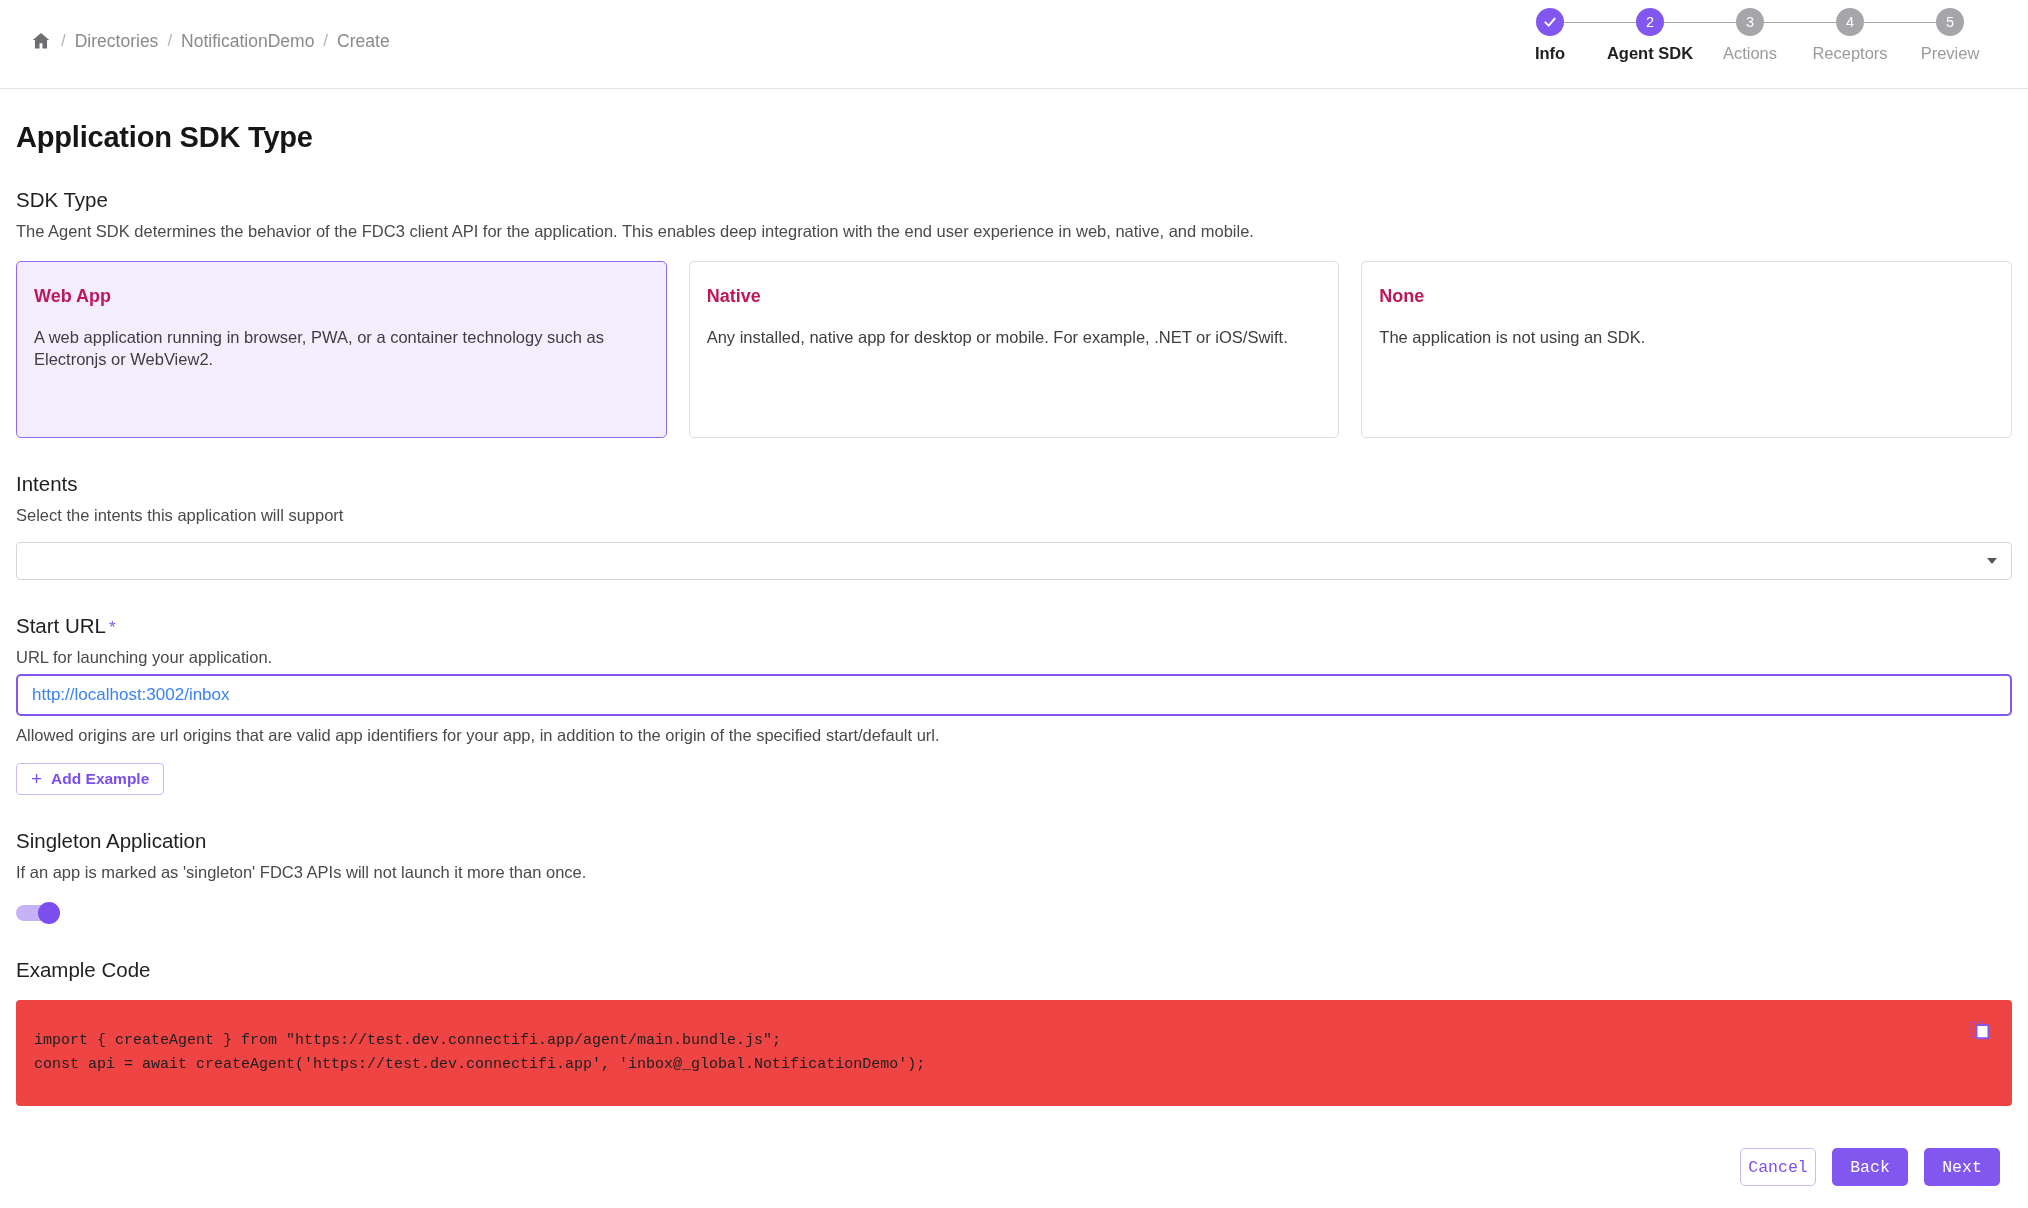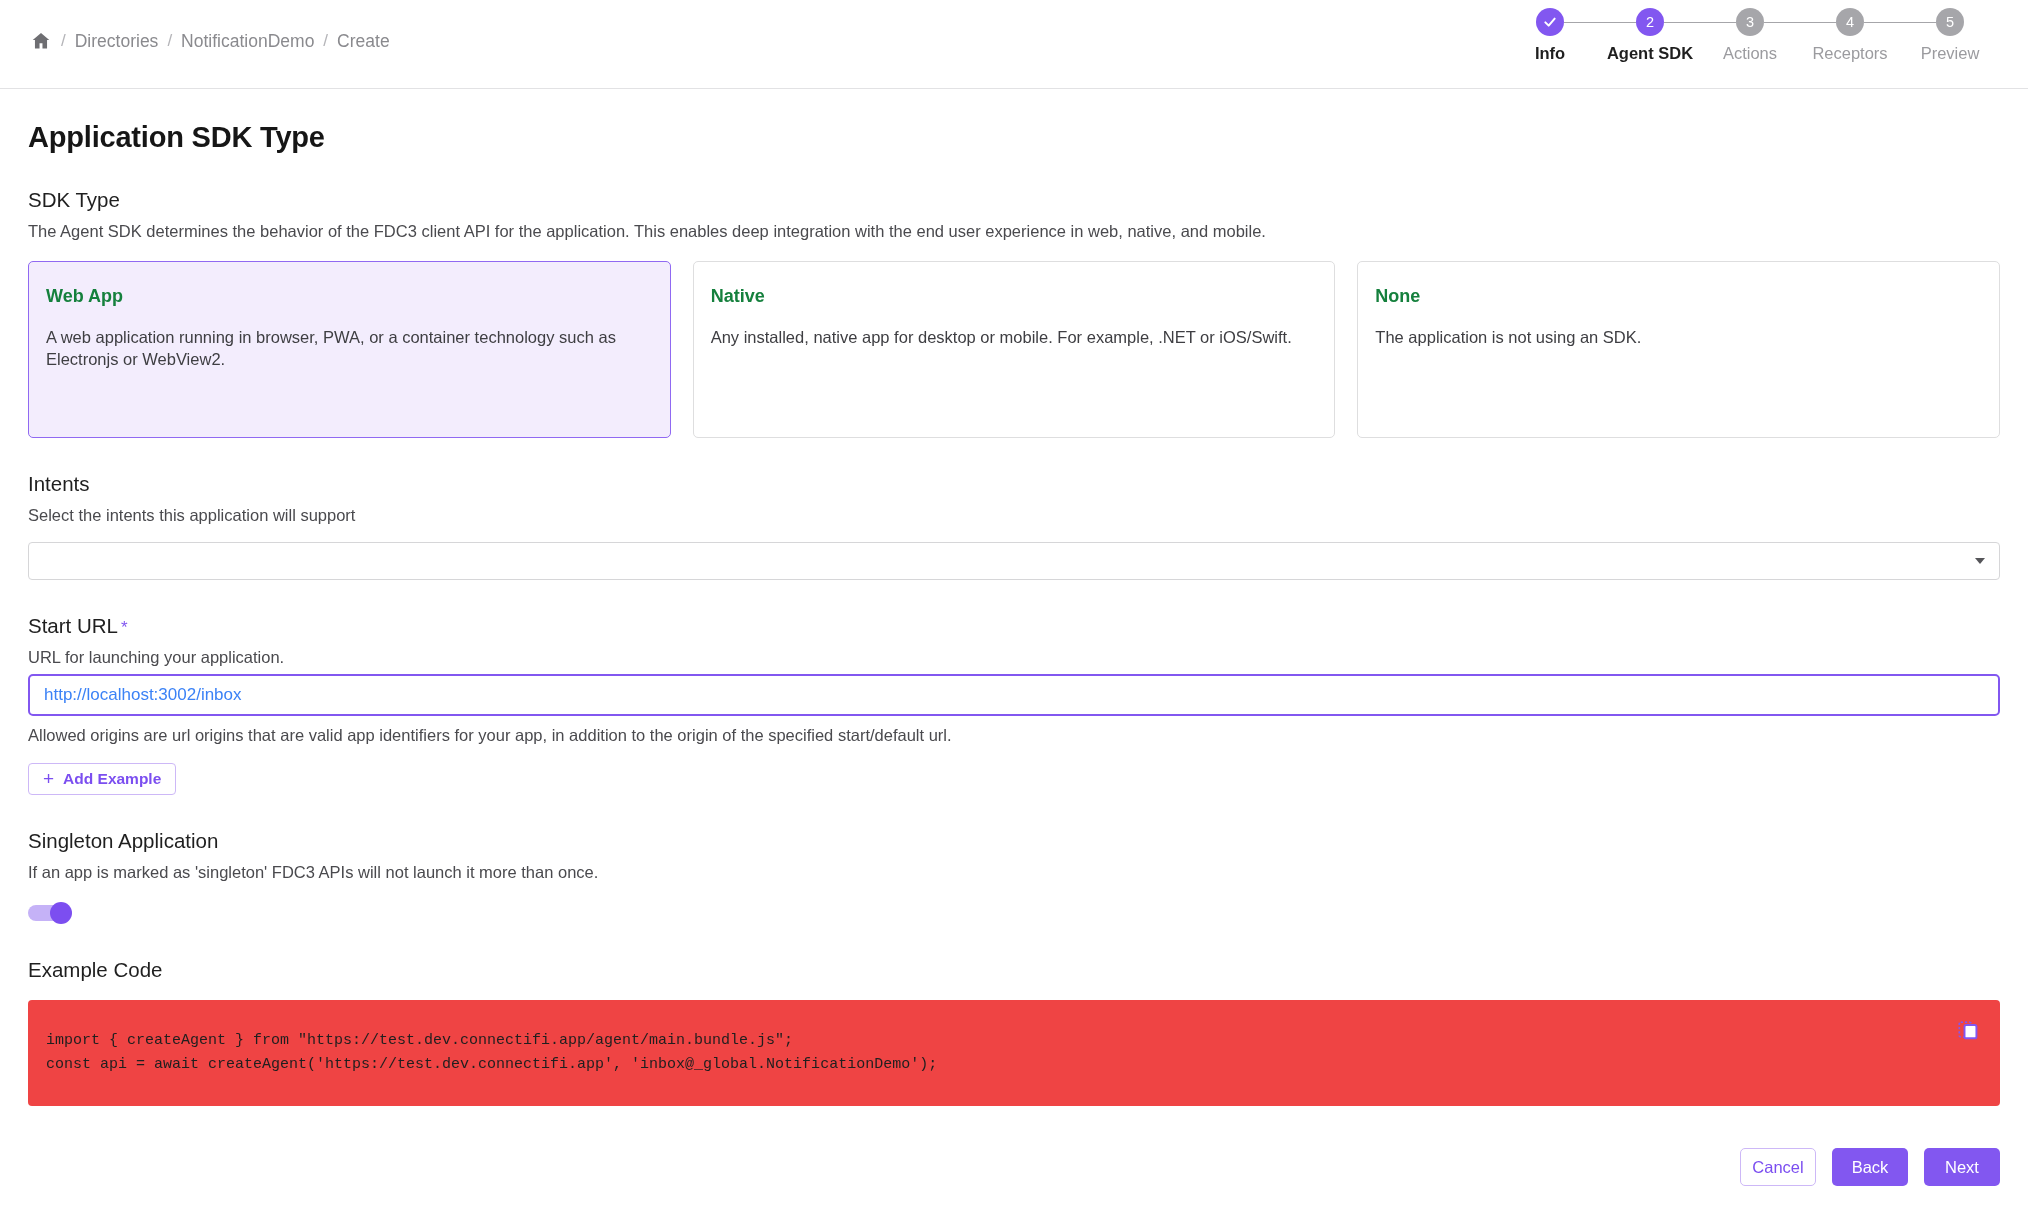--- a/index.html
+++ b/index.html
@@ -88,21 +88,21 @@
     flex: 0 0 auto;
     width: 72px;
     margin-top: 14px;
     margin-left: -36px;
     margin-right: -36px;
   }
 
   
   .content {
     flex: 1 1 auto;
-    padding: 0 28px;
+    padding: 0 16px;
     overflow: hidden;
     position: relative;
   }
 
   .page-title {
     font-size: 29px;
     font-weight: bold;
     color: #161616;
     margin-top: 32px;
     letter-spacing: -0.2px;
@@ -139,21 +139,21 @@
     padding: 24px 17px 0 17px;
     cursor: pointer;
   }
   .card.selected {
     border: 1px solid #9069f2;
     background: #f3edfd;
   }
   .card-title {
     font-size: 18px;
     font-weight: bold;
-    color: #15803d;
+    color: #be185d;
   }
   .card-desc {
     font-size: 16.5px;
     color: #3e3e42;
     margin-top: 19px;
     line-height: 1.36;
   }
 
   
   .select-box {
@@ -287,21 +287,21 @@
     height: 38px;
     min-width: 76px;
     border-radius: 5px;
     font-size: 16.5px;
     display: inline-flex;
     align-items: center;
     justify-content: center;
     padding: 0 4px;
     cursor: pointer;
     border: none;
-    font-family: Liberation Sans, sans-serif;
+    font-family: Liberation Mono, monospace;
     margin-top: 8px;
   }
   .btn-ghost {
     background: #ffffff;
     border: 1px solid #cdb8f7;
     color: #7b4ef0;
   }
   .btn-primary {
     background: #8257f0;
     color: #ffffff;

